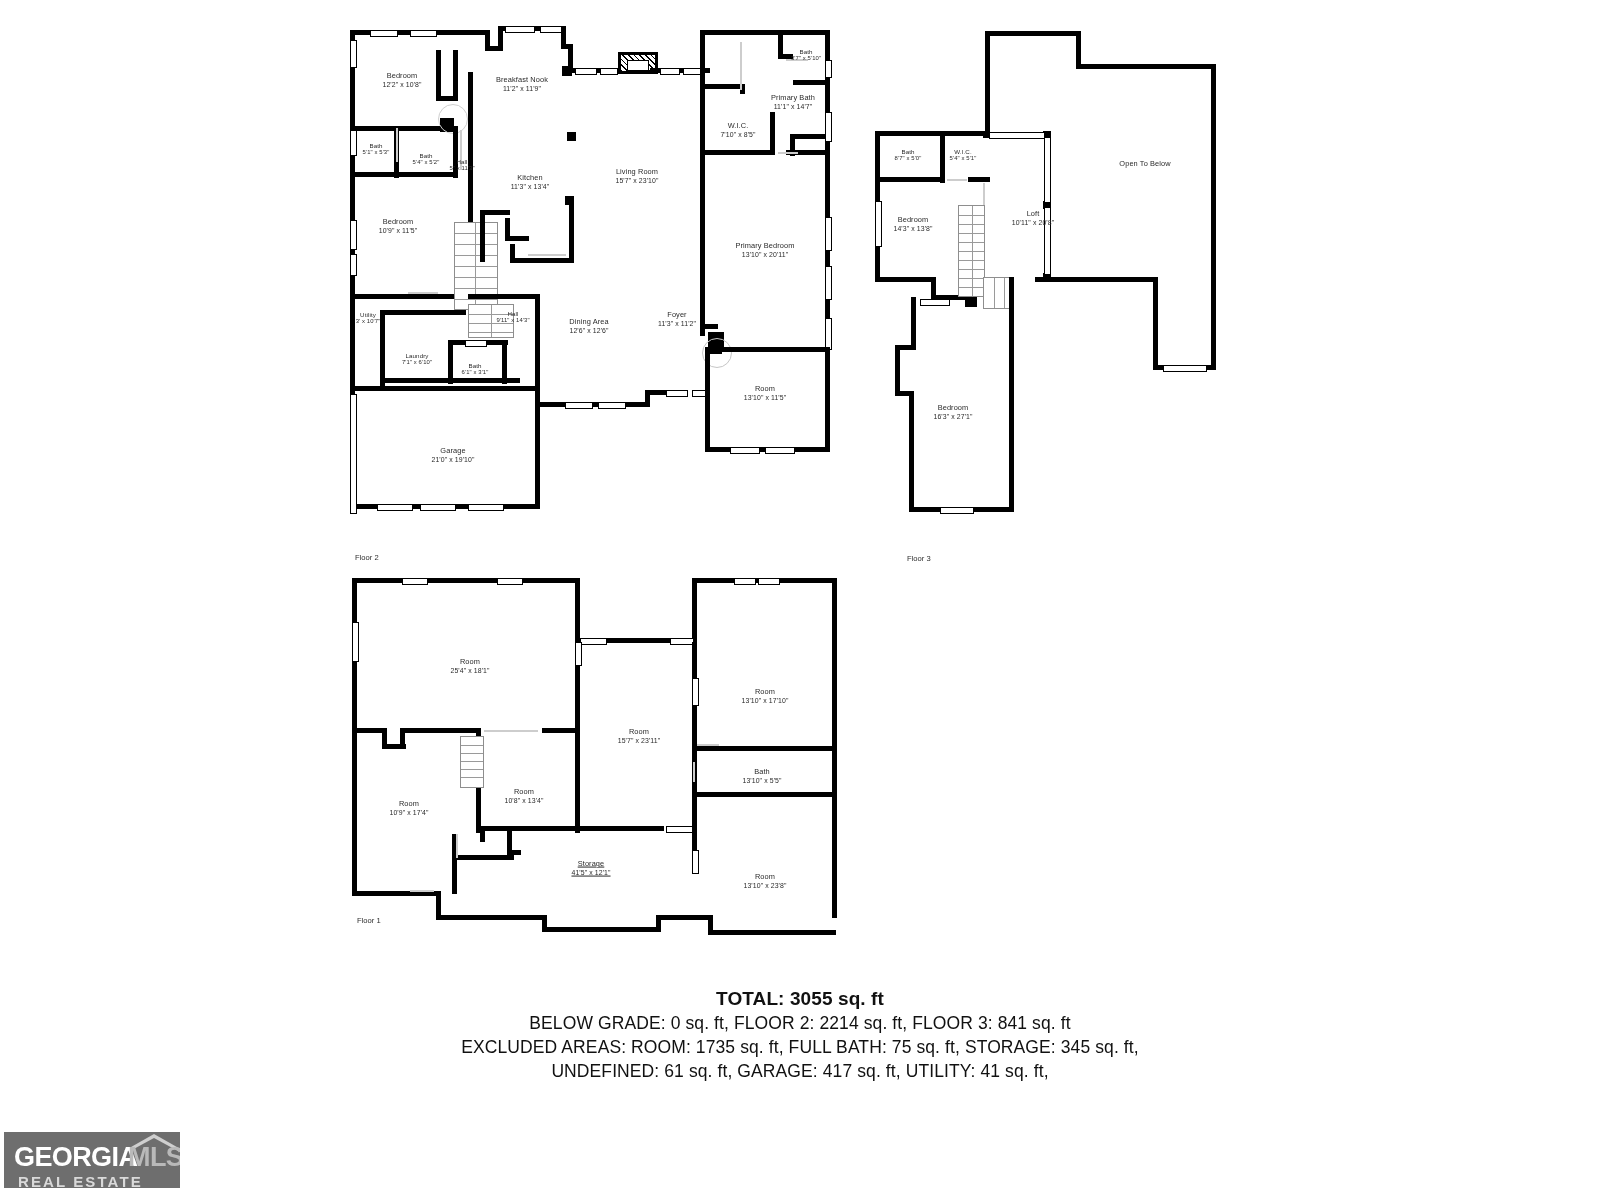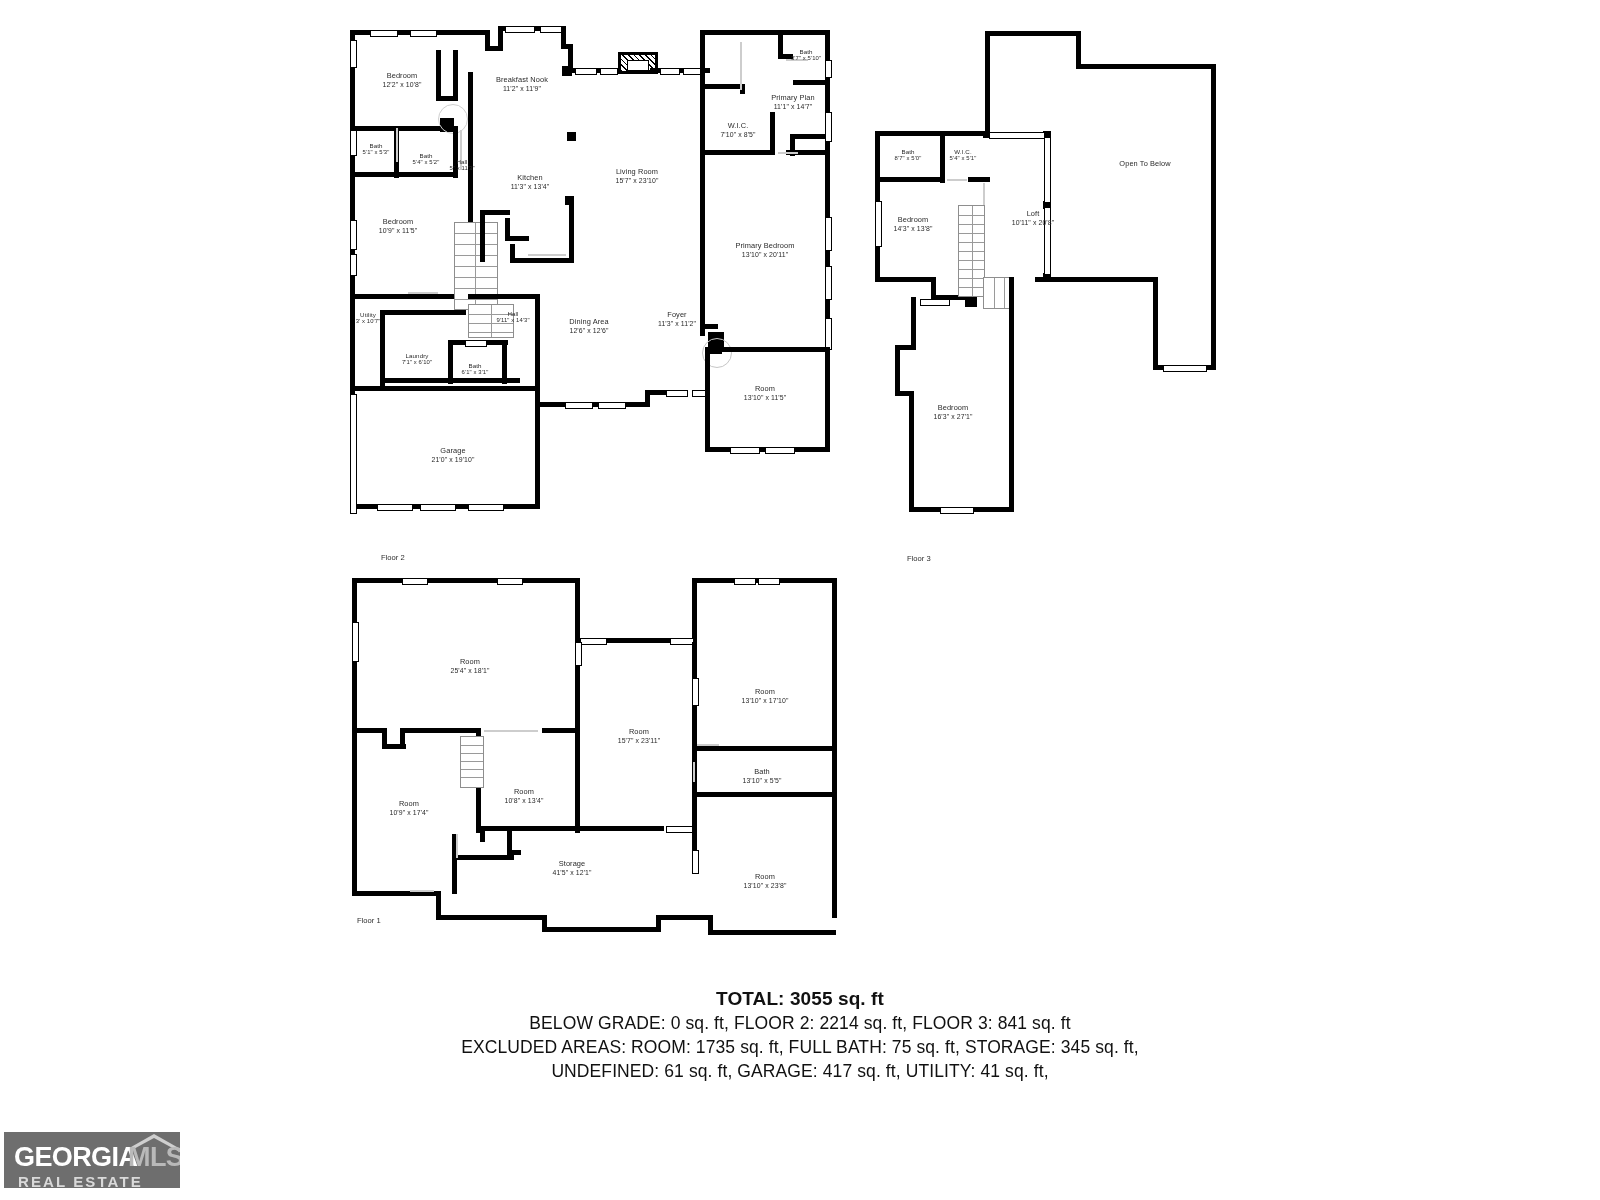--- a/index.html
+++ b/index.html
@@ -214,21 +214,21 @@
     </div>
     <div class="lbl" style="left:172px;top:62px;">
       <span class="n">Breakfast Nook</span>
       <span class="d">11'2" x 11'9"</span>
     </div>
     <div class="lbl sm" style="left:456px;top:33px;">
       <span class="n">Bath</span>
       <span class="d">3'7" x 5'10"</span>
     </div>
     <div class="lbl" style="left:443px;top:80px;">
-      <span class="n">Primary Plan</span>
+      <span class="n">Primary Bath</span>
       <span class="d">11'1" x 14'7"</span>
     </div>
     <div class="lbl" style="left:388px;top:108px;">
       <span class="n">W.I.C.</span>
       <span class="d">7'10" x 8'5"</span>
     </div>
     <div class="lbl sm" style="left:26px;top:127px;">
       <span class="n">Bath</span>
       <span class="d">5'1" x 5'3"</span>
     </div>
@@ -283,21 +283,21 @@
     <div class="lbl" style="left:415px;top:371px;">
       <span class="n">Room</span>
       <span class="d">13'10" x 11'5"</span>
     </div>
     <div class="lbl" style="left:103px;top:433px;">
       <span class="n">Garage</span>
       <span class="d">21'0" x 19'10"</span>
     </div>
   </div>
 
-  <div class="floortag" style="left:355px;top:553px;margin-left:26px;">Floor 2</div>
+  <div class="floortag" style="left:355px;top:553px;">Floor 2</div>
 
   <div class="plan" style="left:865px;top:25px;width:360px;height:515px;">
 
     <div class="w" style="left:120px;top:6px;width:5px;height:106px;"></div>
     <div class="w" style="left:120px;top:6px;width:96px;height:5px;"></div>
     <div class="w" style="left:211px;top:6px;width:5px;height:38px;"></div>
     <div class="w" style="left:211px;top:39px;width:140px;height:5px;"></div>
     <div class="w" style="left:346px;top:39px;width:5px;height:306px;"></div>
     <div class="w" style="left:288px;top:340px;width:63px;height:5px;"></div>
     <div class="w" style="left:288px;top:252px;width:5px;height:93px;"></div>
@@ -462,21 +462,21 @@
       <span class="d">13'10" x 5'5"</span>
     </div>
     <div class="lbl" style="left:57px;top:230px;">
       <span class="n">Room</span>
       <span class="d">10'9" x 17'4"</span>
     </div>
     <div class="lbl" style="left:172px;top:218px;">
       <span class="n">Room</span>
       <span class="d">10'8" x 13'4"</span>
     </div>
-    <div class="lbl" style="left:220px;top:290px;">
+    <div class="lbl" style="left:239px;top:290px;text-decoration:underline;">
       <span class="n">Storage</span>
       <span class="d">41'5" x 12'1"</span>
     </div>
     <div class="lbl" style="left:413px;top:303px;">
       <span class="n">Room</span>
       <span class="d">13'10" x 23'8"</span>
     </div>
   </div>
 
   <div class="floortag" style="left:357px;top:916px;">Floor 1</div>

